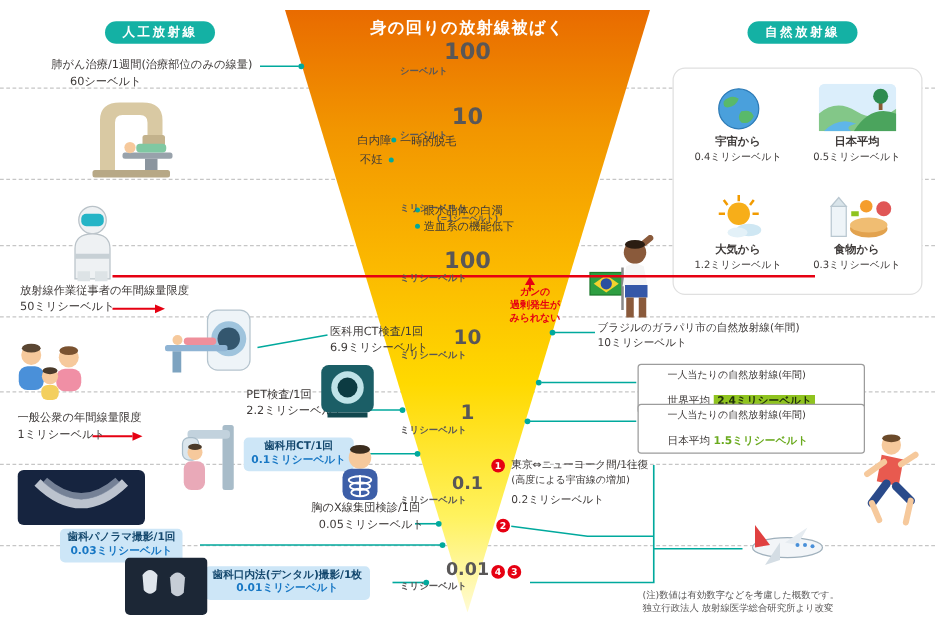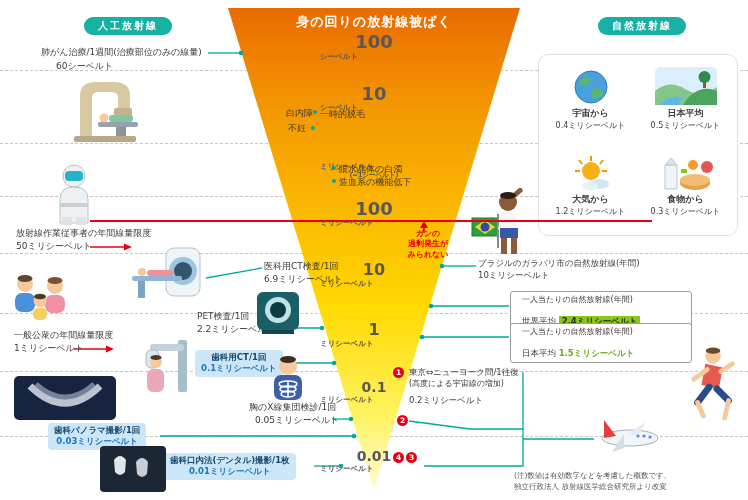--- a/index.html
+++ b/index.html
@@ -14,21 +14,21 @@
 .badge{position:absolute;background:#14b1a4;color:#fff;font-size:10px;font-weight:bold;padding:2px 14px;border-radius:10px;z-index:4;letter-spacing:2px;white-space:nowrap}
 .snum{position:absolute;left:324px;width:100px;text-align:center;font-weight:bold;color:#595757;z-index:4;line-height:1}
 .sunit{position:absolute;left:320px;width:100px;text-align:left;font-size:7.5px;font-weight:bold;color:#595757;z-index:4;line-height:1}
 .snote{position:absolute;left:324px;width:100px;text-align:center;font-size:6.5px;font-weight:bold;color:#595757;z-index:4;line-height:1}
 .z6{z-index:6}
 .t{position:absolute;font-size:9px;color:#3e3a39;white-space:nowrap;z-index:4;line-height:1.2}
 .t85{font-size:8.5px}.t8{font-size:8px}
 .bluebox{position:absolute;background:#cde6f7;border-radius:4px;text-align:center;z-index:4;padding:2px 6px}
 .bluebox .bl{font-size:8.5px;font-weight:bold;color:#14486e;line-height:1.35;white-space:nowrap}
 .bluebox .bv{font-size:8.5px;font-weight:bold;color:#1777c4;line-height:1.35;white-space:nowrap}
-.wbox{position:absolute;background:#fff;border:1px solid #9c9c9c;border-radius:3px;z-index:4;padding:2px 11px;line-height:1.4}
+.wbox{position:absolute;background:#fff;border:1px solid #9c9c9c;border-radius:3px;z-index:4;padding:2px 23px;line-height:1.4}
 .wl1{font-size:8px;color:#3e3a39;white-space:nowrap}
 .wl2{font-size:8.5px;color:#3e3a39;white-space:nowrap;margin-top:11px}
 .greenchip{background:#8fc31f;padding:0 3px;font-weight:bold;color:#20300a}
 .greentext{color:#6aaa1e;font-weight:bold}
 .redline{position:absolute;left:90px;top:220px;width:562px;height:2px;background:#e60012;z-index:5}
 .marker{position:absolute;width:11px;height:11px;border-radius:50%;background:#e60012;color:#fff;font-size:7.5px;font-weight:bold;text-align:center;line-height:11px;z-index:6}
 .cnote{position:absolute;left:396px;top:229px;width:64px;text-align:center;color:#e60012;font-size:8px;font-weight:bold;white-space:pre-line;z-index:6;line-height:1.3}
 .note{position:absolute;left:514px;top:471px;width:230px;font-size:7.5px;color:#595757;white-space:pre-line;z-index:4;line-height:1.45}
 .ill{position:absolute;z-index:4}
 .ill svg{display:block;width:100%;height:100%}

